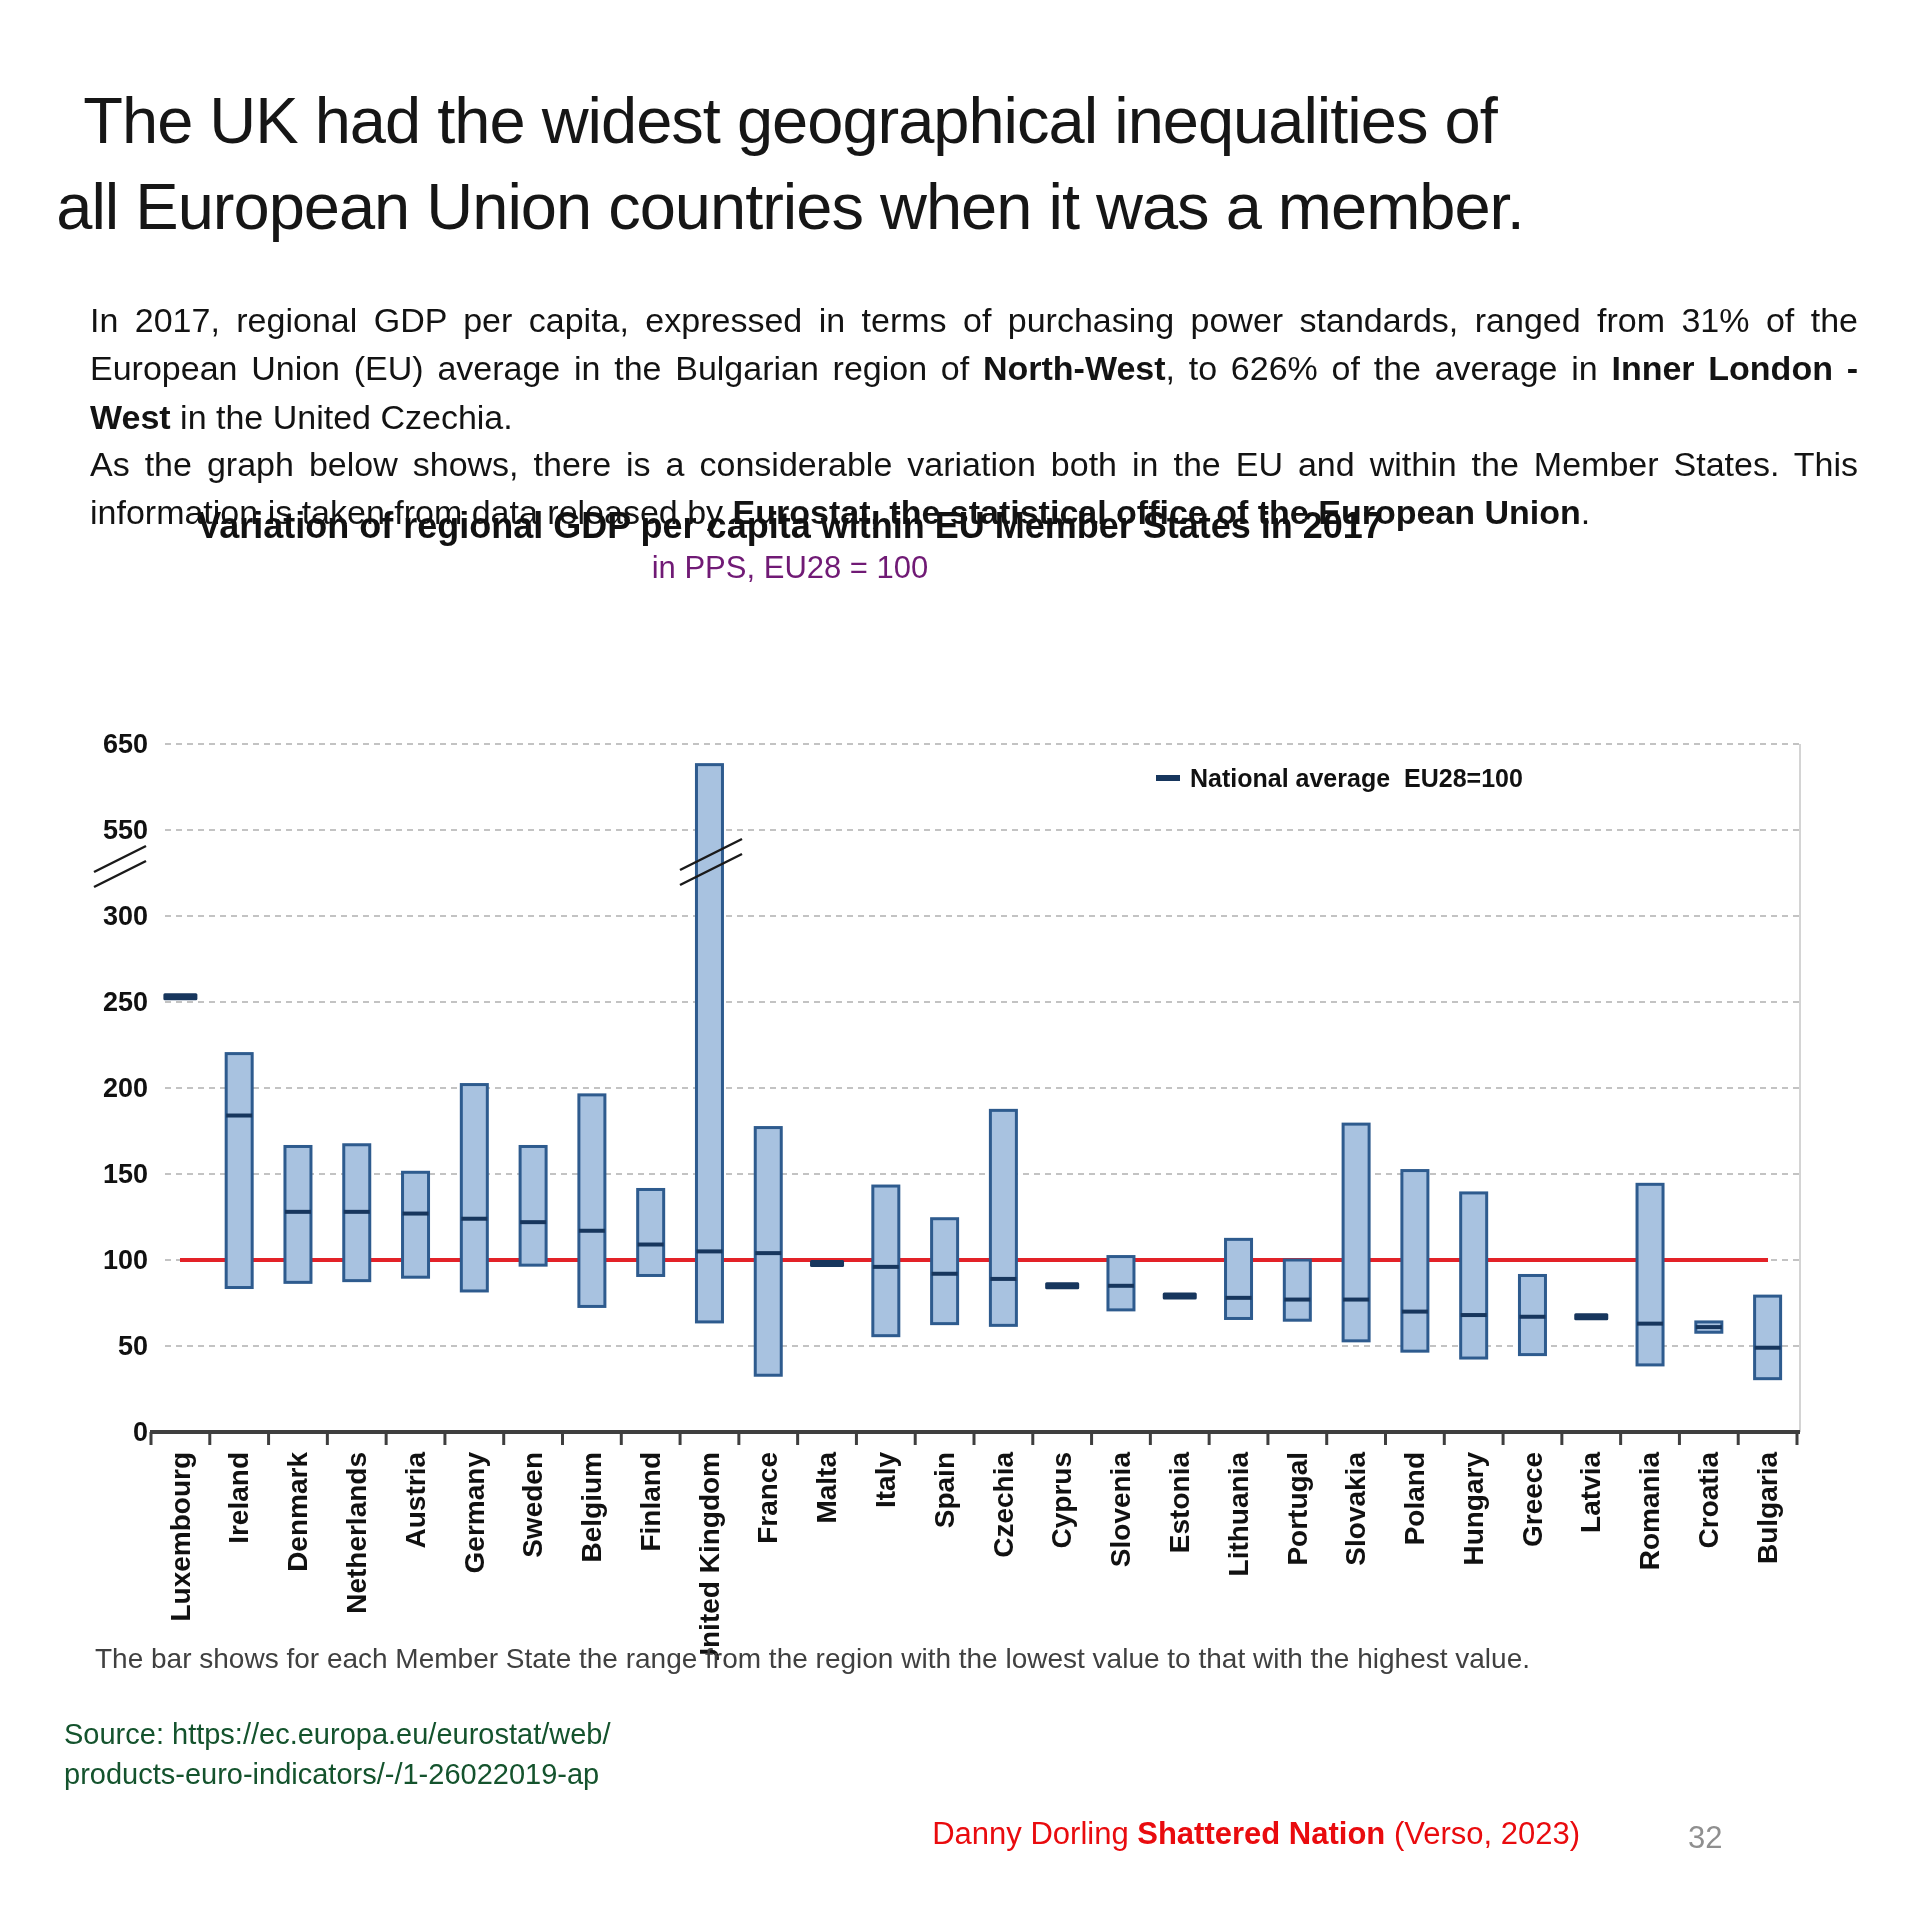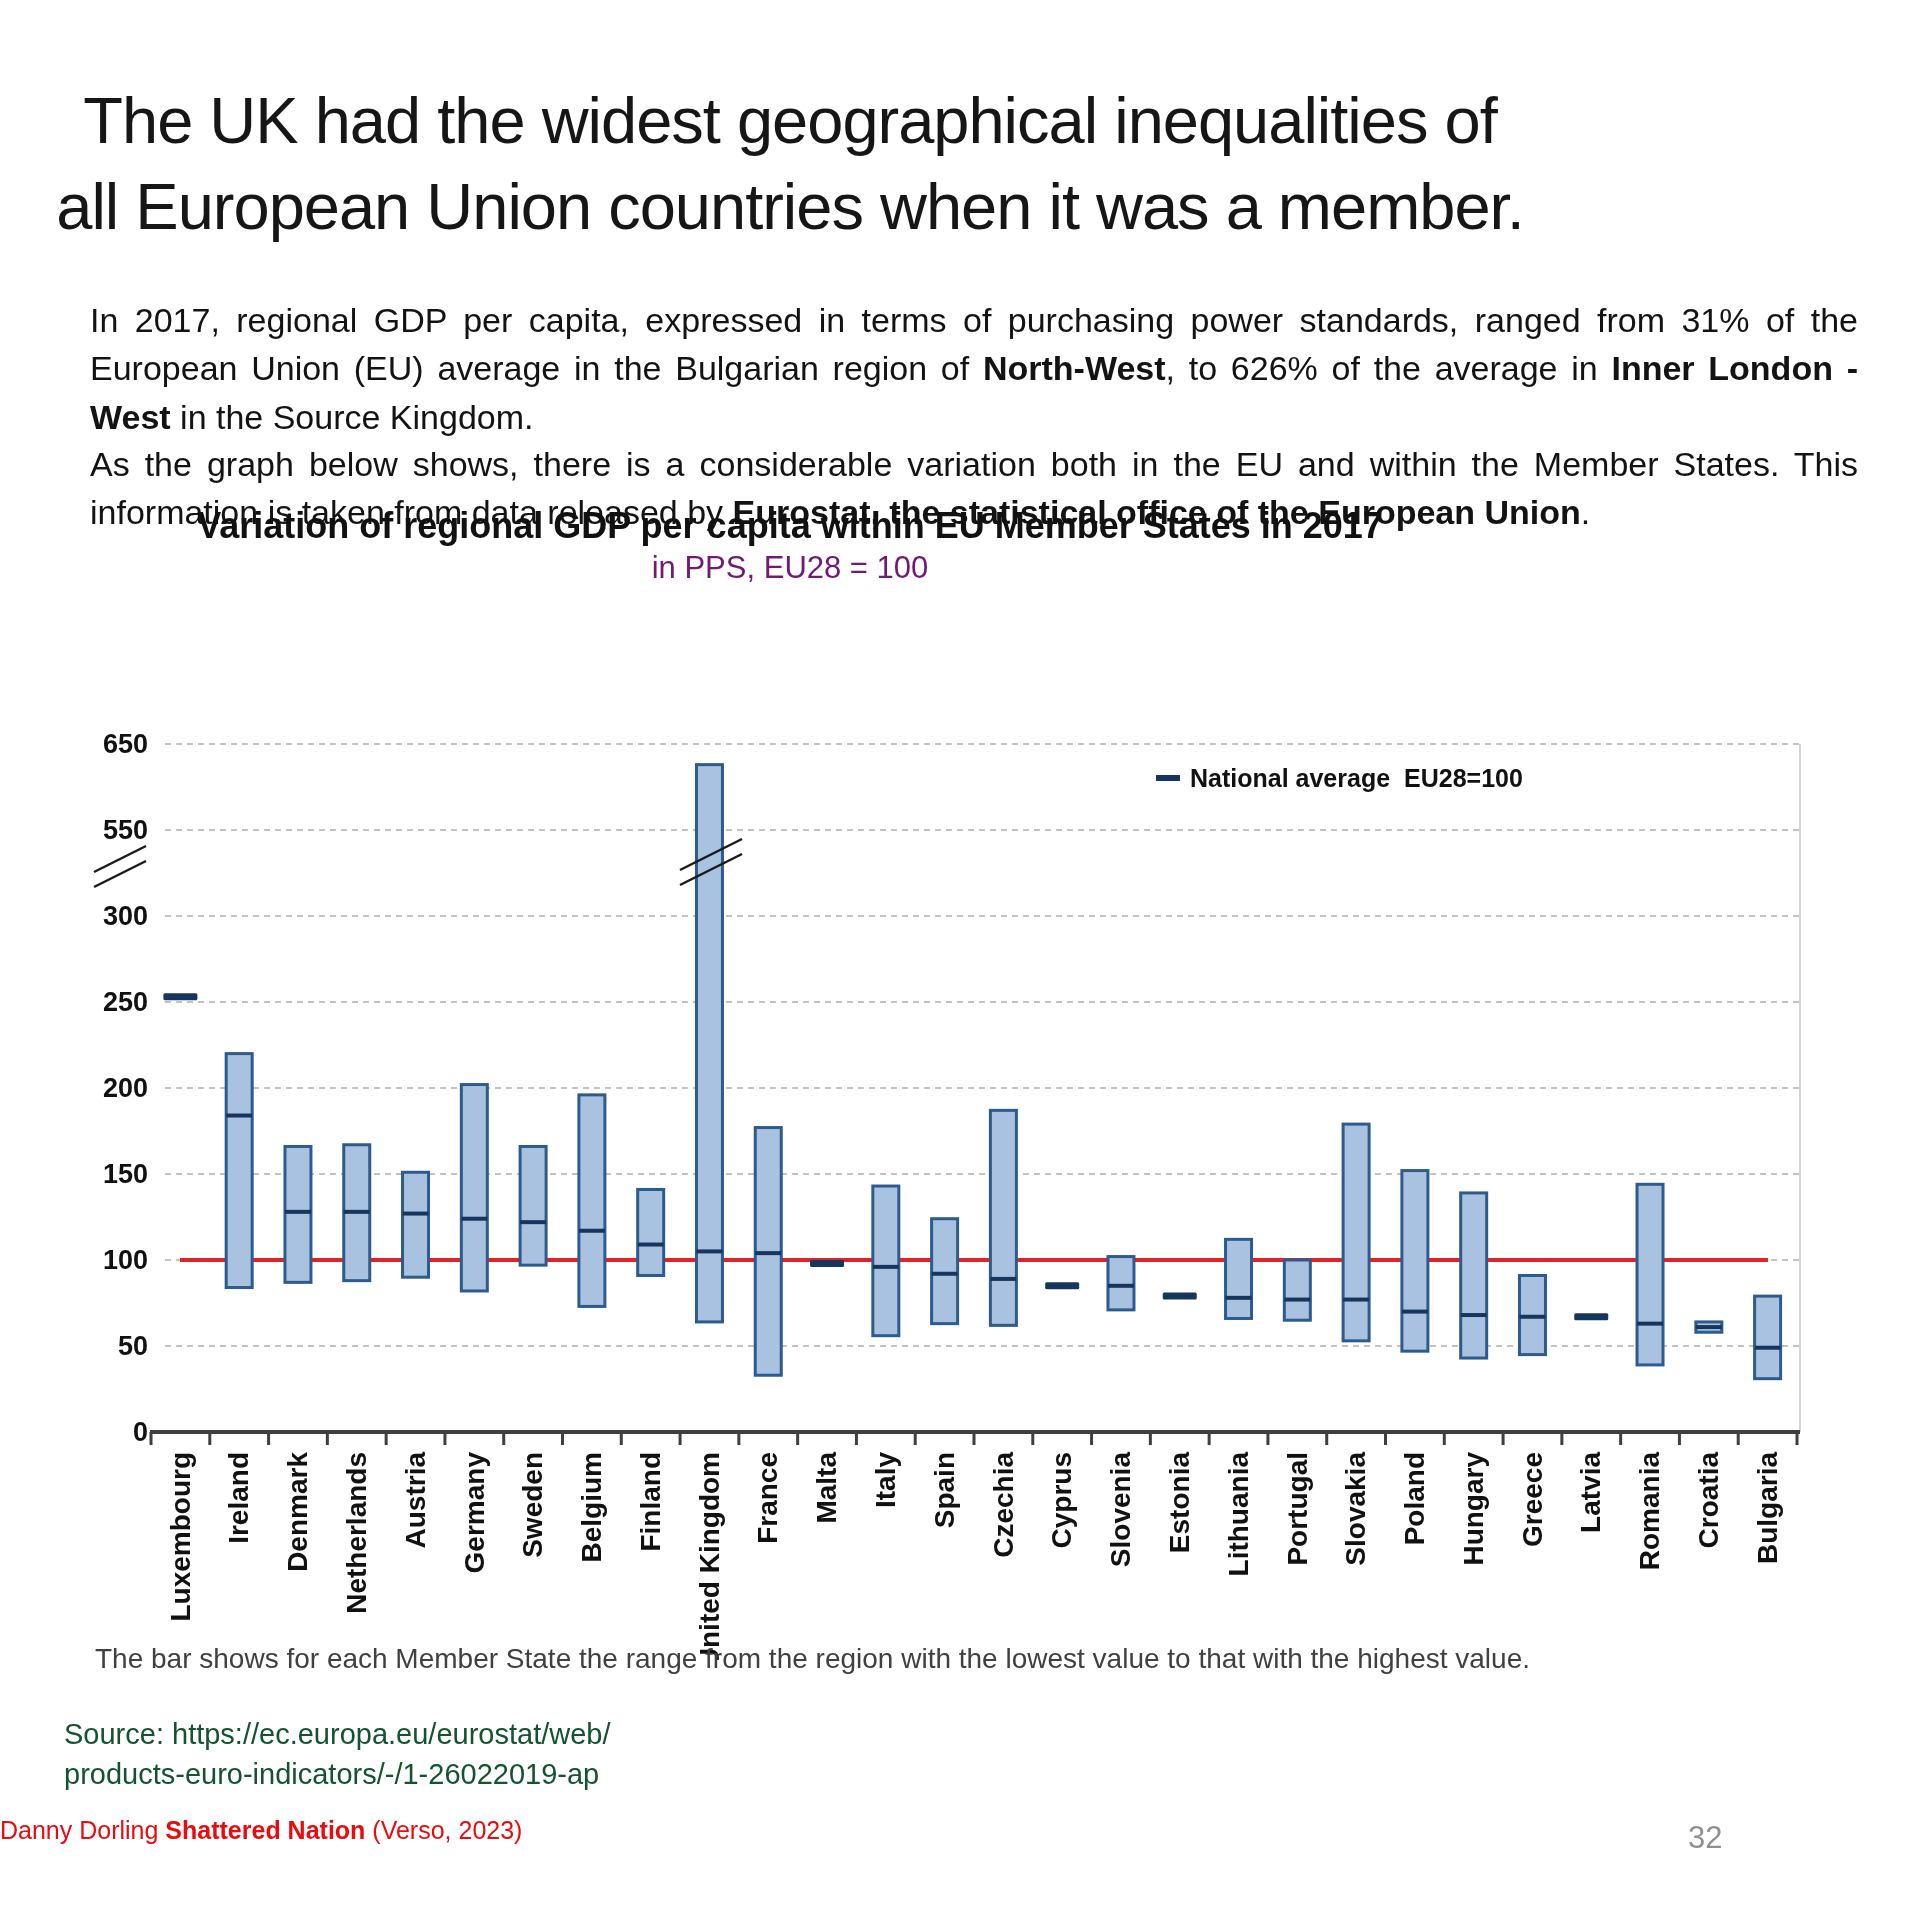--- a/index.html
+++ b/index.html
@@ -8,33 +8,33 @@
   .slide-title{top:78px;left:0;width:1580px;text-align:center;font-size:65px;line-height:1.33;font-weight:400;color:#161616;letter-spacing:-1px;}
   .para{left:90px;width:1768px;font-size:34px;line-height:1.42;text-align:justify;color:#131313;}
   .para b{font-weight:700;}
   #para1{top:262px;}
   #para2{top:406px;}
   .chart-title{top:505px;left:0;width:1580px;text-align:center;font-size:36px;font-weight:700;color:#111;}
   .chart-subtitle{top:550px;left:0;width:1580px;text-align:center;font-size:31px;font-weight:400;color:#701a75;}
   #chart-svg{left:0;top:600px;}
   .footnote{top:1643px;left:95px;width:1760px;font-size:28px;color:#404040;}
   .source{top:1714px;left:64px;width:900px;font-size:29px;line-height:1.38;color:#14532d;}
-  .attribution{top:1816px;left:0;width:1580px;text-align:left;font-size:25px;color:#e90b0e;}
+  .attribution{top:1816px;left:0;width:1580px;text-align:right;font-size:31px;color:#e90b0e;}
   .attribution b{font-weight:700;}
   .page-number{top:1820px;left:1688px;font-size:31px;color:#8f8f8f;}
 </style>
 </head>
 <body>
 
 <div class="abs slide-title">
   <div>The UK had the widest geographical inequalities of</div>
   <div>all European Union countries when it was a member.</div>
 </div>
 
-<p id="para1" class="abs para"><span>In 2017, regional GDP per capita, expressed in terms of purchasing power standards, ranged from 31% of the European Union (EU) average in the Bulgarian region of </span><b>North-West</b><span>, to 626% of the average in </span><b>Inner London - West</b><span> in the Source Kingdom.</span></p>
+<p id="para1" class="abs para"><span>In 2017, regional GDP per capita, expressed in terms of purchasing power standards, ranged from 31% of the European Union (EU) average in the Bulgarian region of </span><b>North-West</b><span>, to 626% of the average in </span><b>Inner London - West</b><span> in the United Czechia.</span></p>
 
 <p id="para2" class="abs para"><span>As the graph below shows, there is a considerable variation both in the EU and within the Member States. This information is taken from data released by </span><b>Eurostat, the statistical office of the European Union</b><span>.</span></p>
 
 <div class="abs chart-title">Variation of regional GDP per capita within EU Member States in 2017</div>
 <div class="abs chart-subtitle">in PPS, EU28 = 100</div>
 
 <svg id="chart-svg" class="abs" width="1920" height="1060" viewBox="0 0 1920 1060">
   <g id="g-grid">
       <line x1="165" y1="746" x2="1800" y2="746" stroke="#c3c3c3" stroke-width="2" stroke-dasharray="6 5"></line>
       <line x1="165" y1="660" x2="1800" y2="660" stroke="#c3c3c3" stroke-width="2" stroke-dasharray="6 5"></line>

